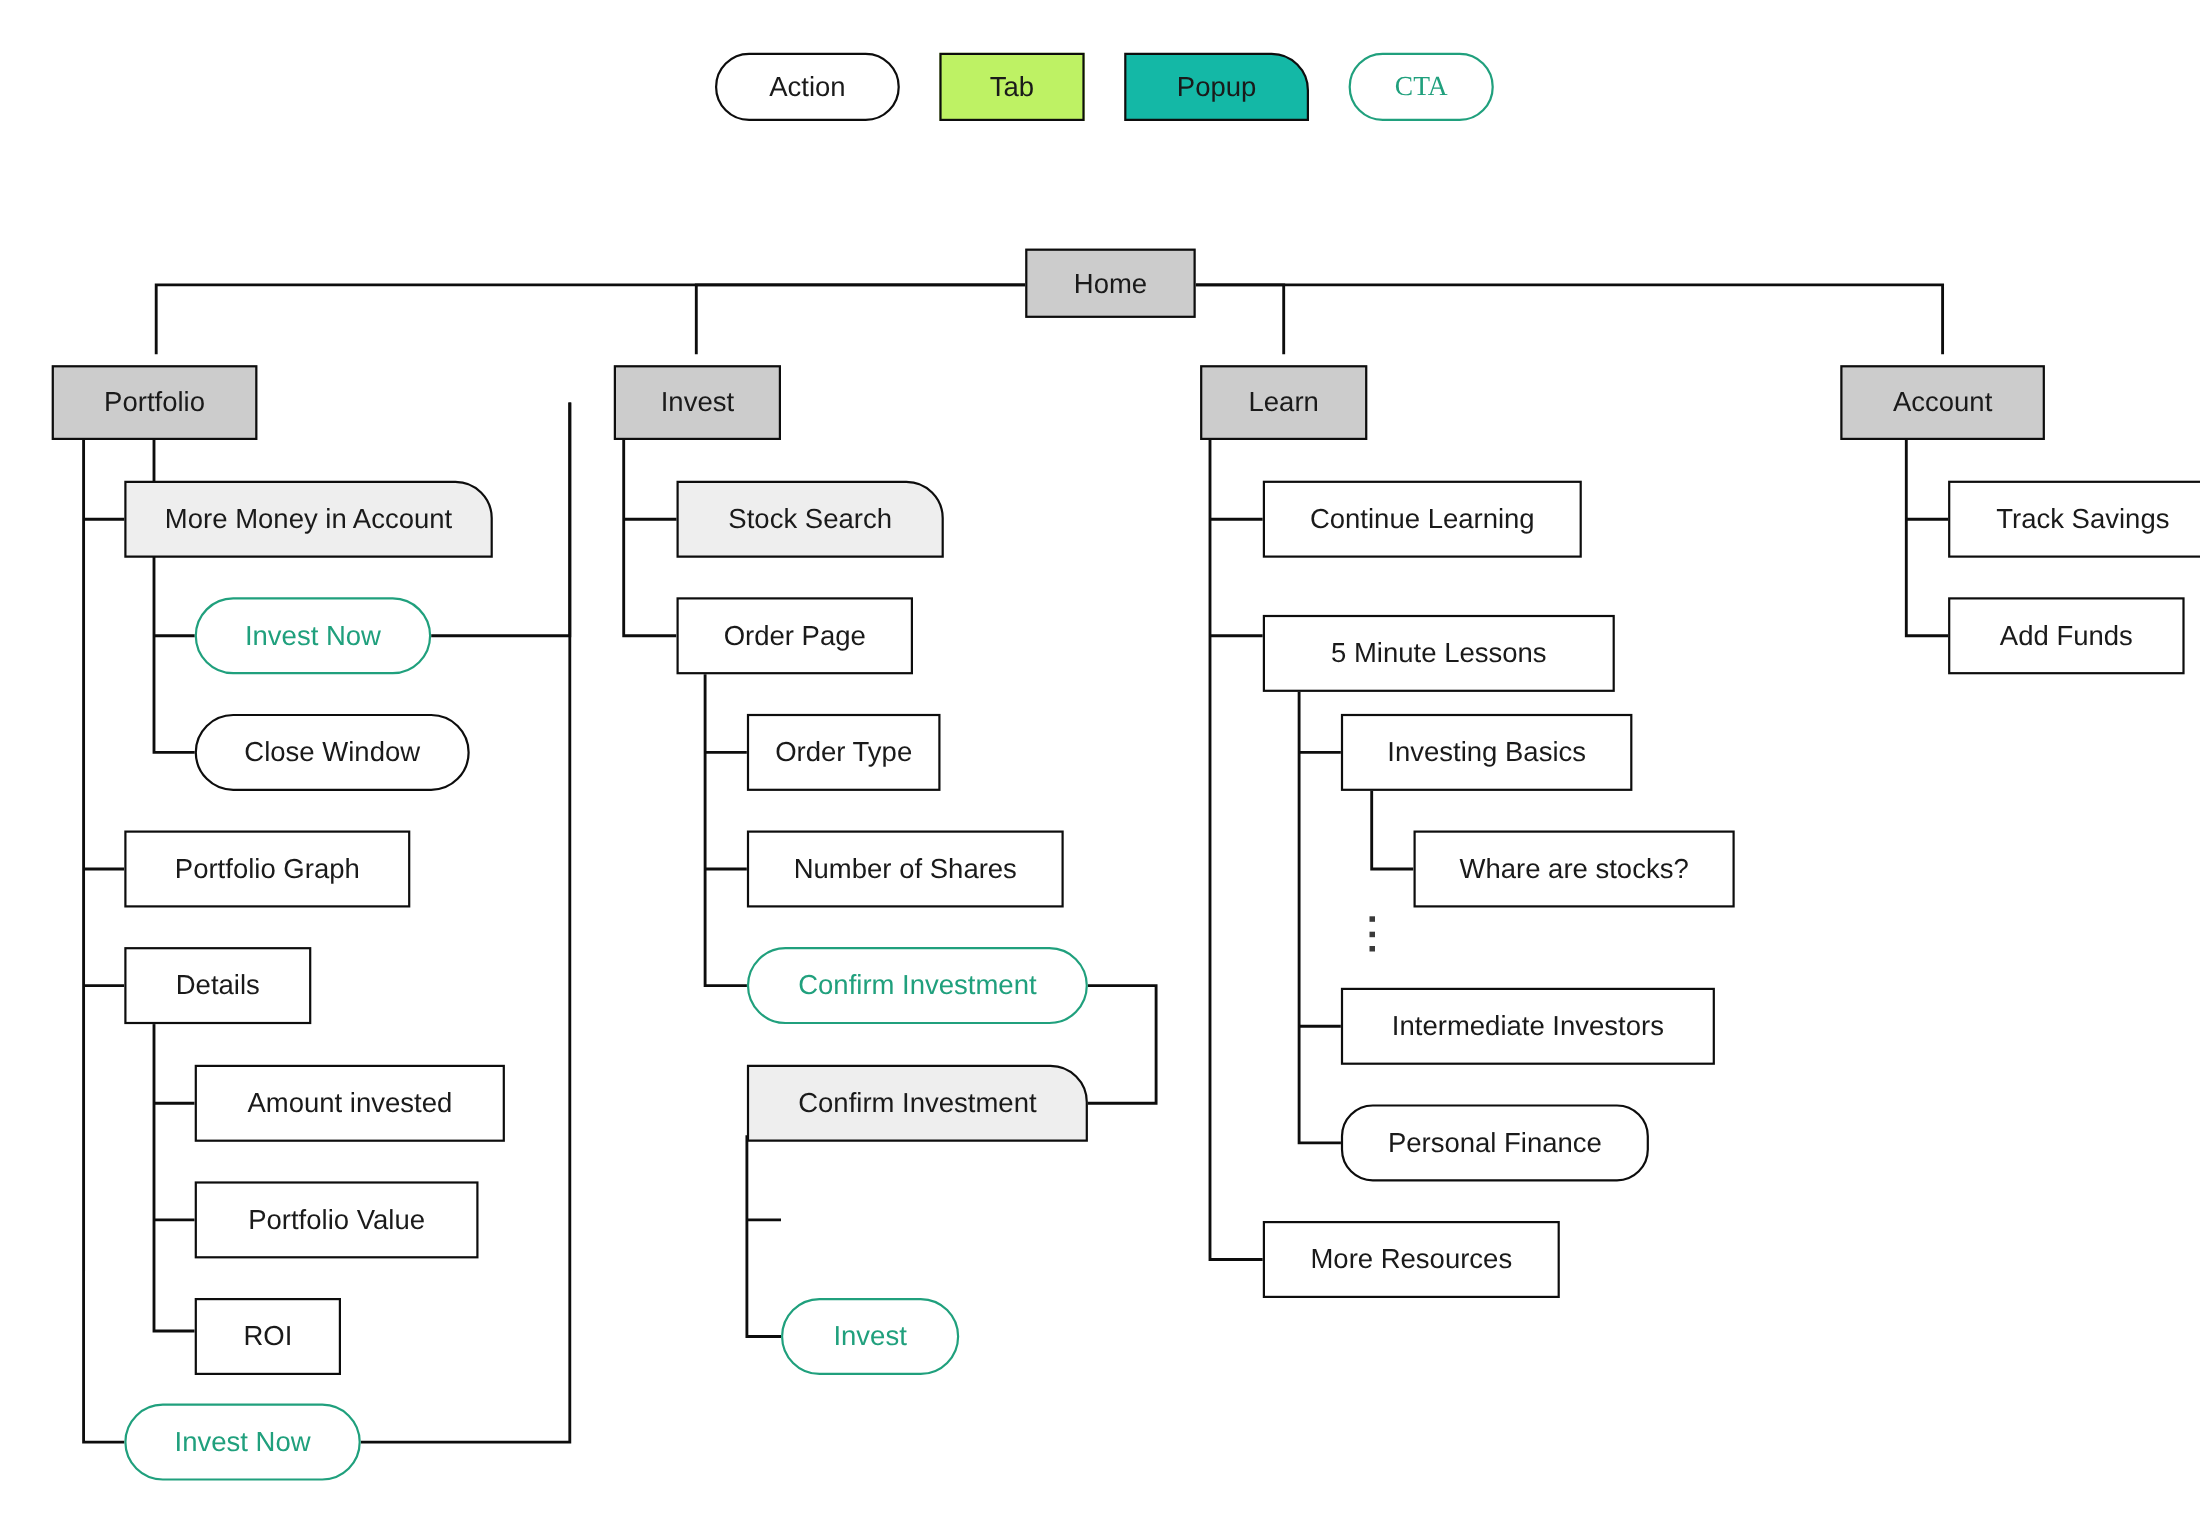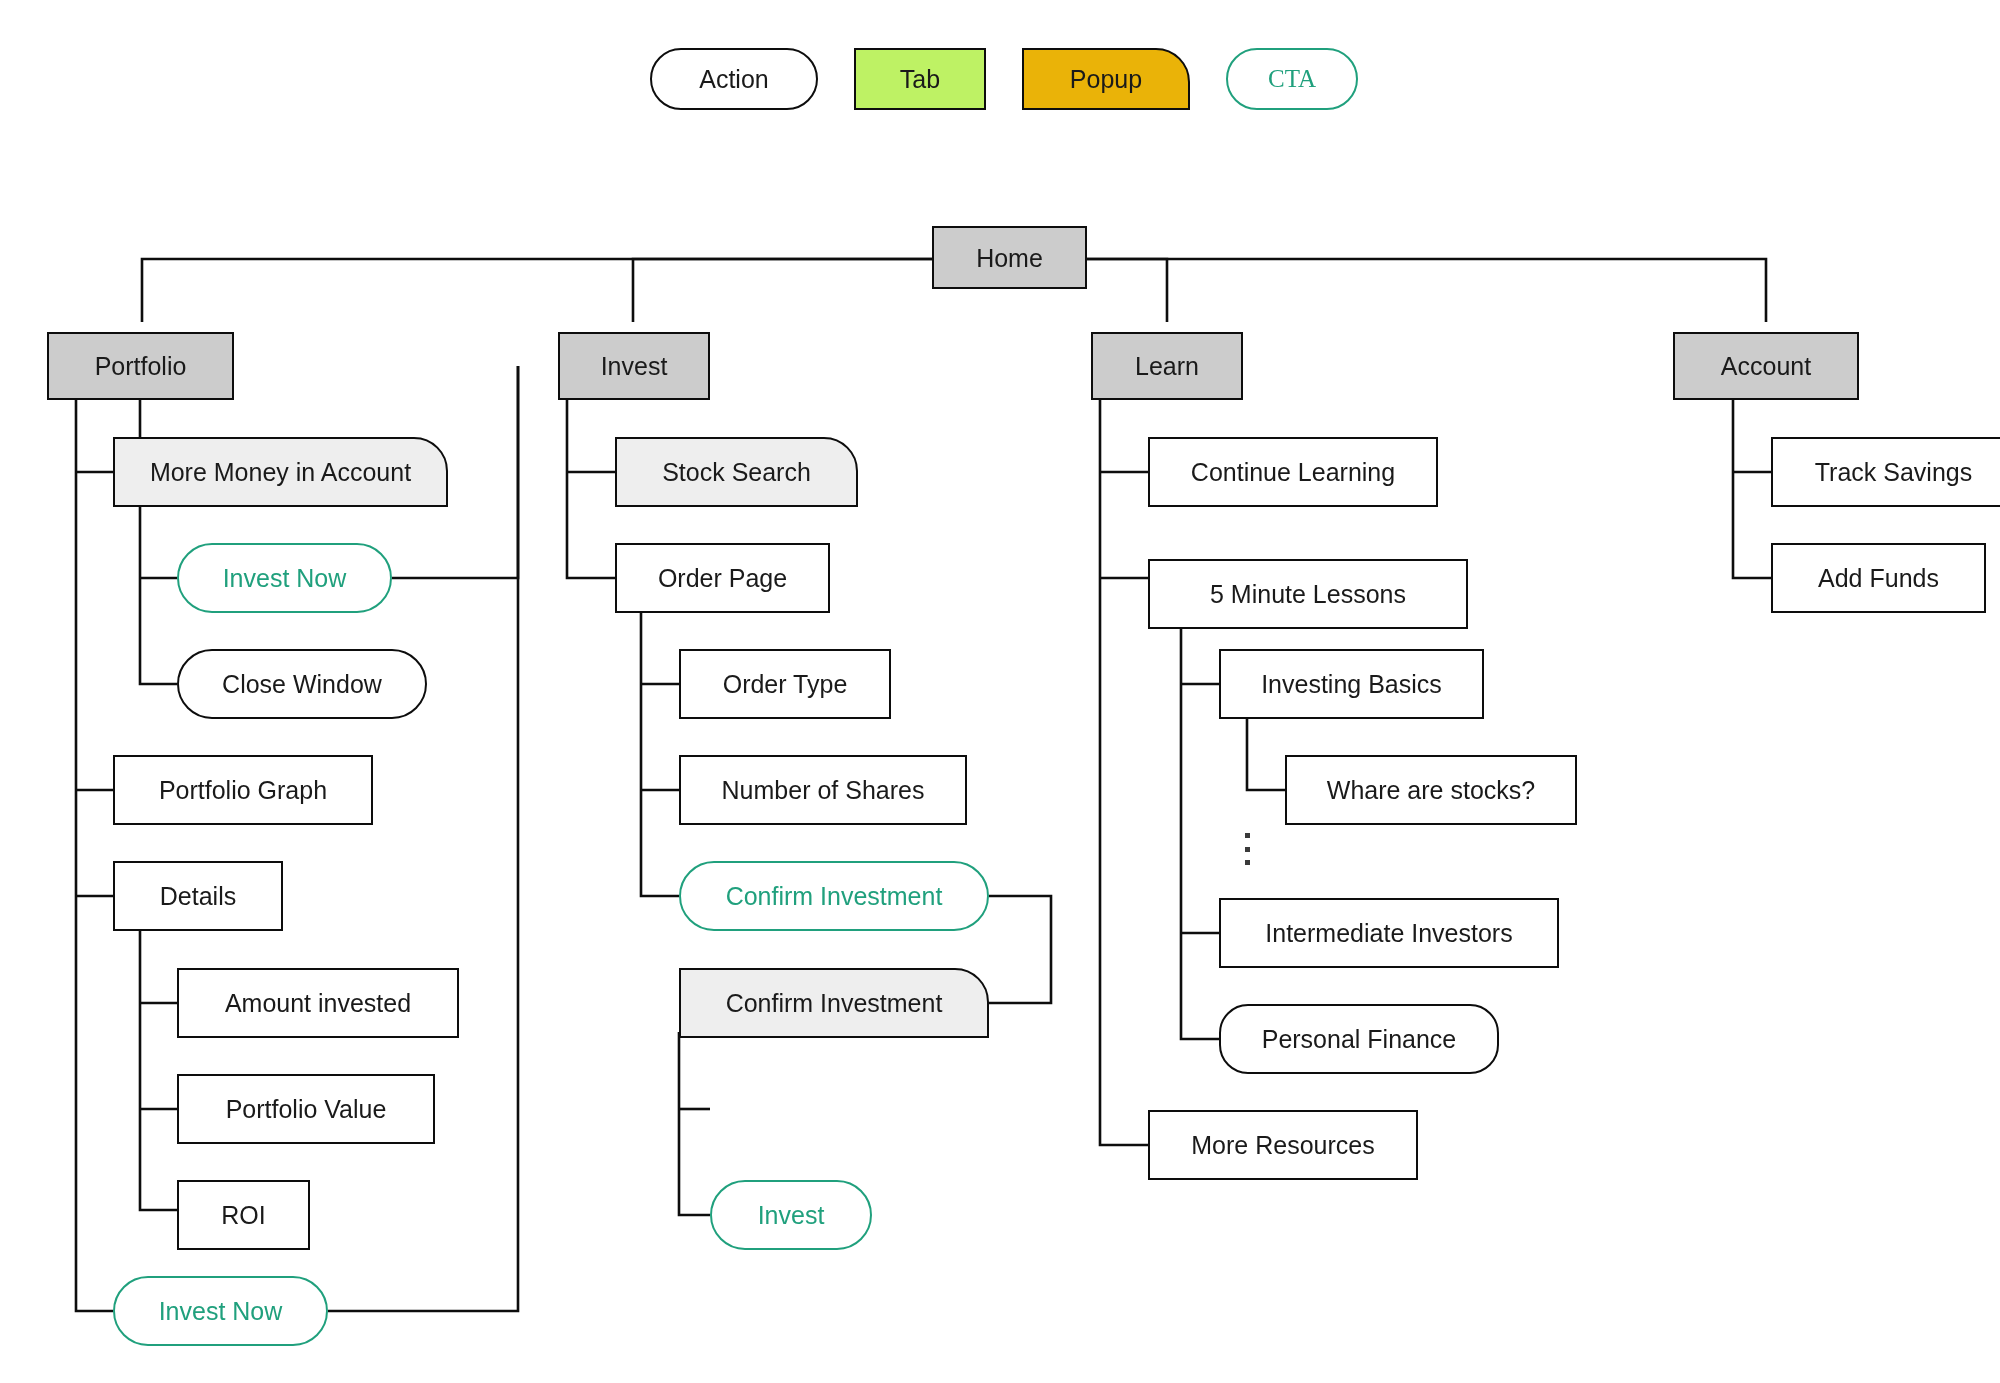--- a/index.html
+++ b/index.html
@@ -76,21 +76,21 @@
     align-items: center;
     justify-content: center;
     font-size: 25px;
     color: #1a1a1a;
     border: 2.5px solid #0d0d0d;
     background: #ffffff;
     height: 62px;
   }
   .legend-action { border-radius: 999px; }
   .legend-tab { background: #bef264; }
-  .legend-popup { background: #eab308; border-top-right-radius: 34px; }
+  .legend-popup { background: #14b8a6; border-top-right-radius: 34px; }
   .legend-cta { border-radius: 999px; border-color: #20a07d; color: #20a07d; font-family: Liberation Serif, serif; }
 
   .ellipsis-dots {
     position: absolute;
     width: 5px;
     z-index: 4;
     display: flex;
     flex-direction: column;
     justify-content: space-between;
     align-items: center;
@@ -221,21 +221,21 @@
   <div class="node n-cta" style="left:113px; top:1276px; width:215px; height:70px;">
     <span>Invest Now</span>
   </div>
 
   <div class="node n-popup" style="left:615px; top:437px; width:243px; height:70px;">
     <span>Stock Search</span>
   </div>
   <div class="node n-page" style="left:615px; top:543px; width:215px; height:70px;">
     <span>Order Page</span>
   </div>
-  <div class="node n-page" style="left:679px; top:649px; width:212px; height:70px;">
+  <div class="node n-page" style="left:679px; top:649px; width:176px; height:70px;">
     <span>Order Type</span>
   </div>
   <div class="node n-page" style="left:679px; top:755px; width:288px; height:70px;">
     <span>Number of Shares</span>
   </div>
   <div class="node n-cta" style="left:679px; top:861px; width:310px; height:70px;">
     <span>Confirm Investment</span>
   </div>
   <div class="node n-popup" style="left:679px; top:968px; width:310px; height:70px;">
     <span>Confirm Investment</span>

